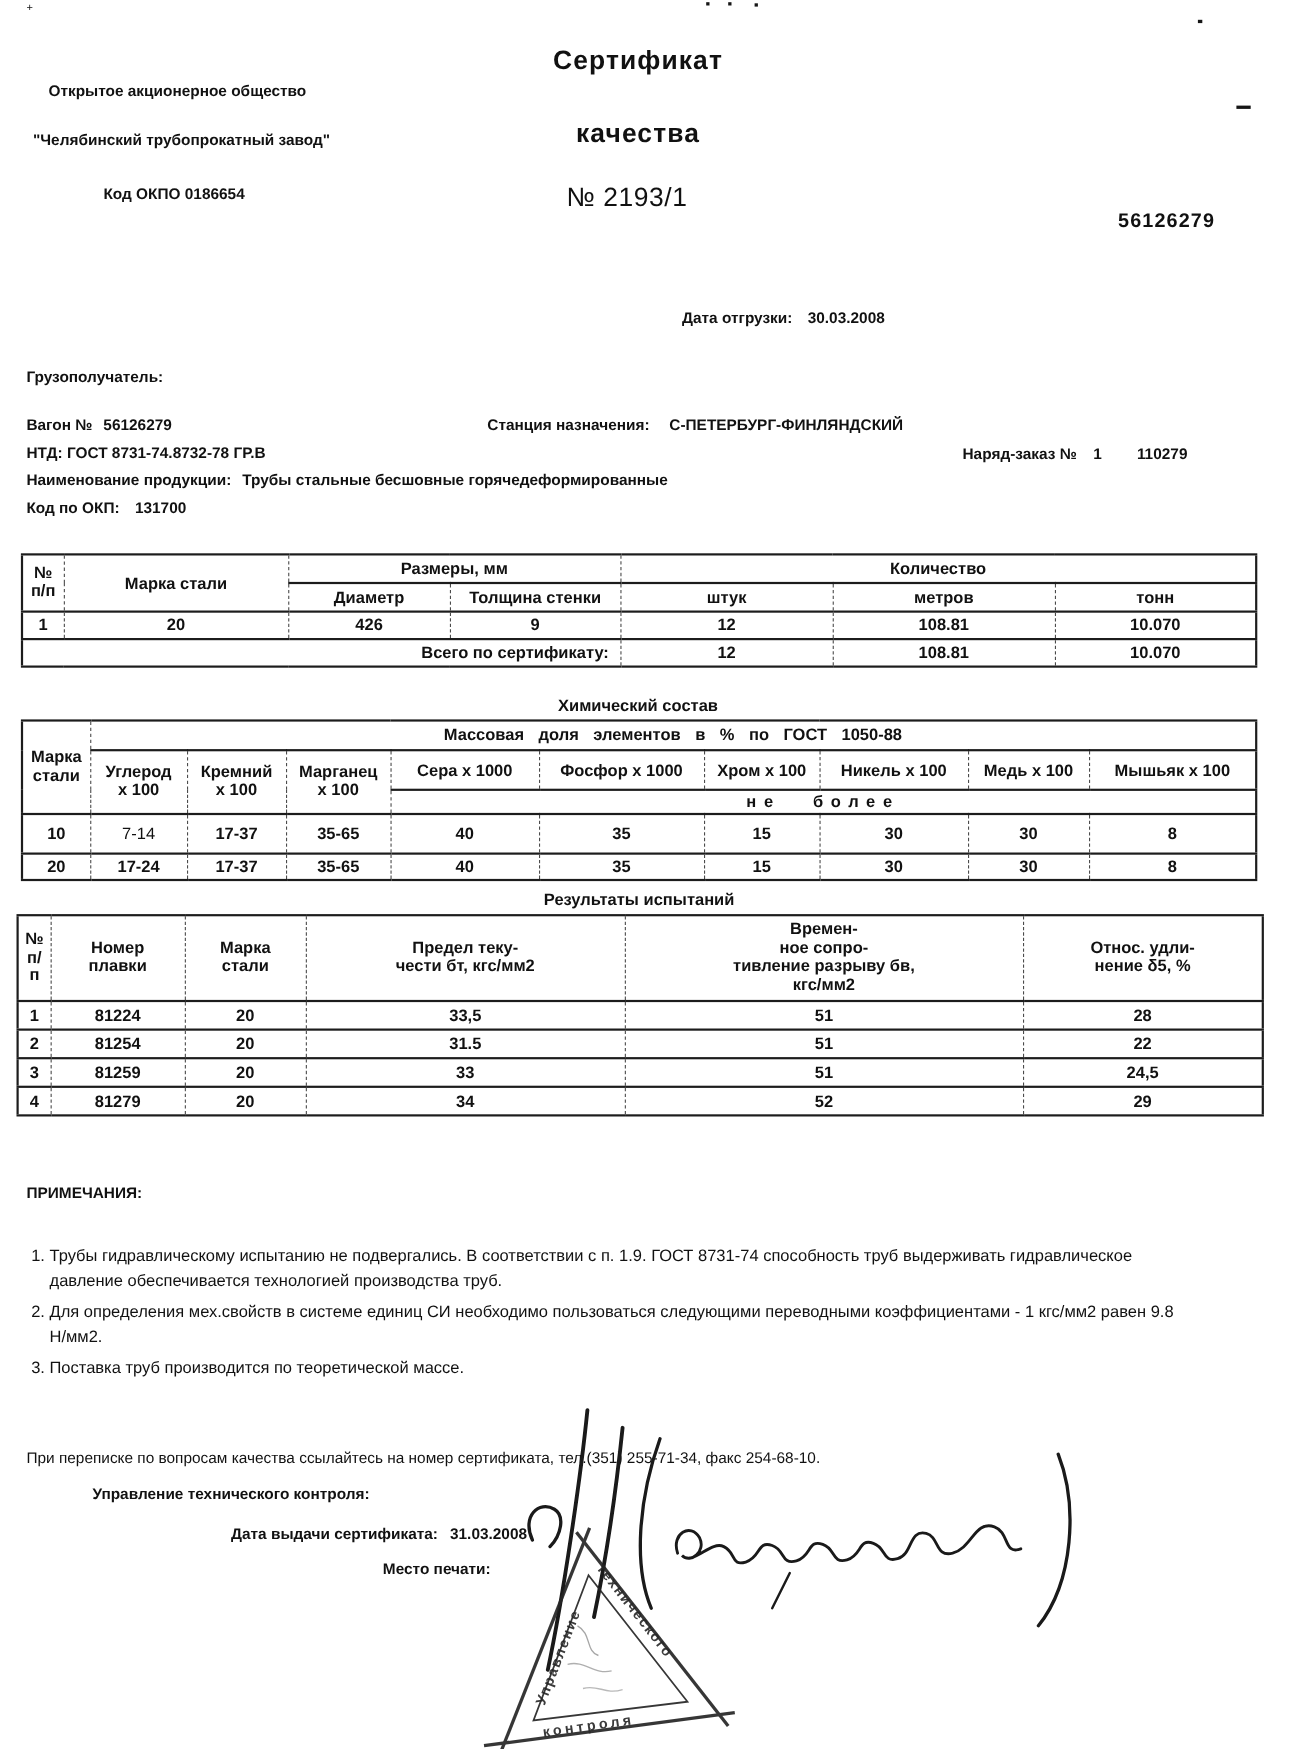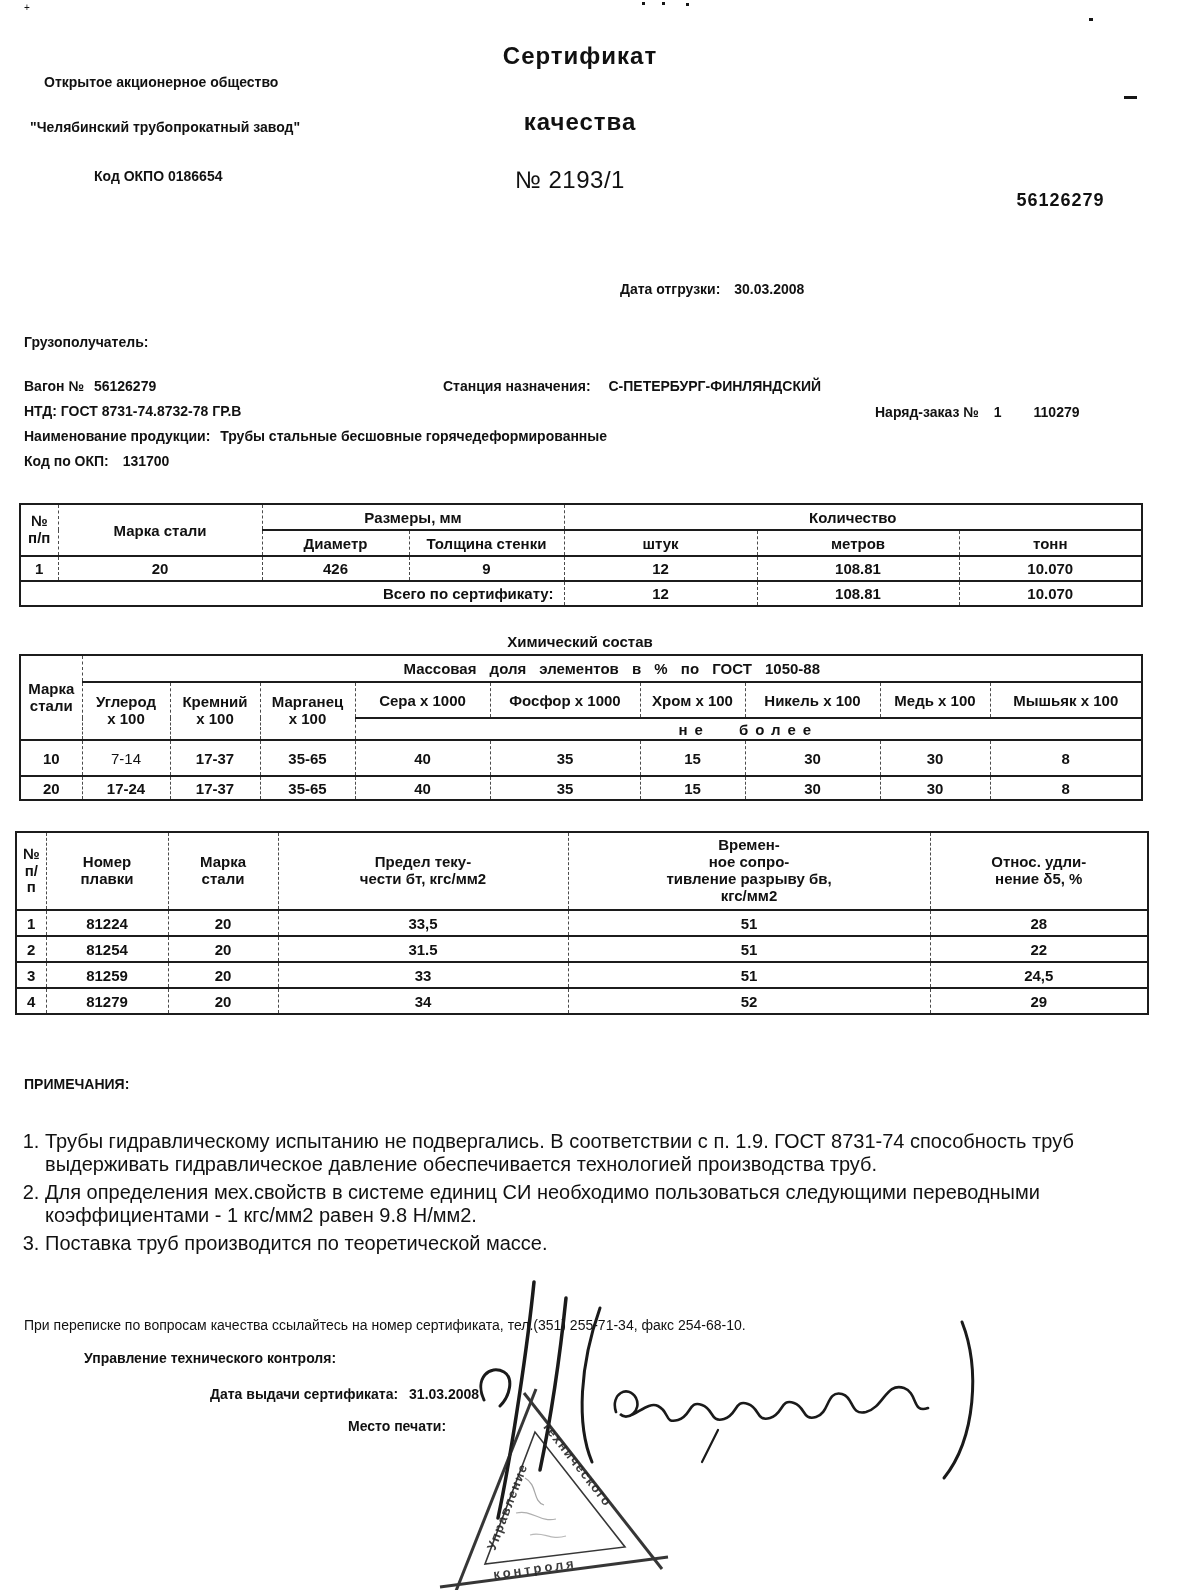--- a/index.html
+++ b/index.html
@@ -25,21 +25,21 @@
     font-weight:bold; overflow:hidden;
   }
   .doc-table { border:2px solid #1c1c1c; }
   .ml { white-space:pre-line; line-height:1.12; }
   .table-wrap { position:absolute; }
   .tbl-title { position:absolute; font-size:15px; font-weight:bold; text-align:center; }
   .total-label { text-align:right !important; padding-right:10px !important; }
   .spaced { letter-spacing:7px; word-spacing:18px; }
   .wspaced { word-spacing:9px; }
 
-  .notes { position:absolute; left:24px; top:1130px; width:1058px; font-size:20px; }
+  .notes { position:absolute; left:24px; top:1130px; width:1058px; font-size:15px; }
   .notes ol { margin:0; padding-left:21px; }
   .notes li { line-height:23px; margin-bottom:5px; }
 
   .artifact { position:absolute; background:#161616; }
   svg text { font-family:"Liberation Sans", sans-serif; }
 </style>
 </head>
 <body>
 
 <div class="page">
@@ -194,20 +194,21 @@
         <td>35</td>
         <td>15</td>
         <td>30</td>
         <td>30</td>
         <td>8</td>
       </tr>
     </tbody>
       </table>
   </div>
 
+  <div class="tbl-title" style="left:15px; top:810px; width:1132px;">Результаты испытаний</div>
   <div class="table-wrap" style="left:15px; top:831px; width:1132px;">
     <table class="doc-table">
       <colgroup>
         <col style="width:30px">
           <col style="width:122px">
           <col style="width:110px">
         <col style="width:290px">
           <col style="width:362px">
           <col style="width:218px">
       </colgroup>

